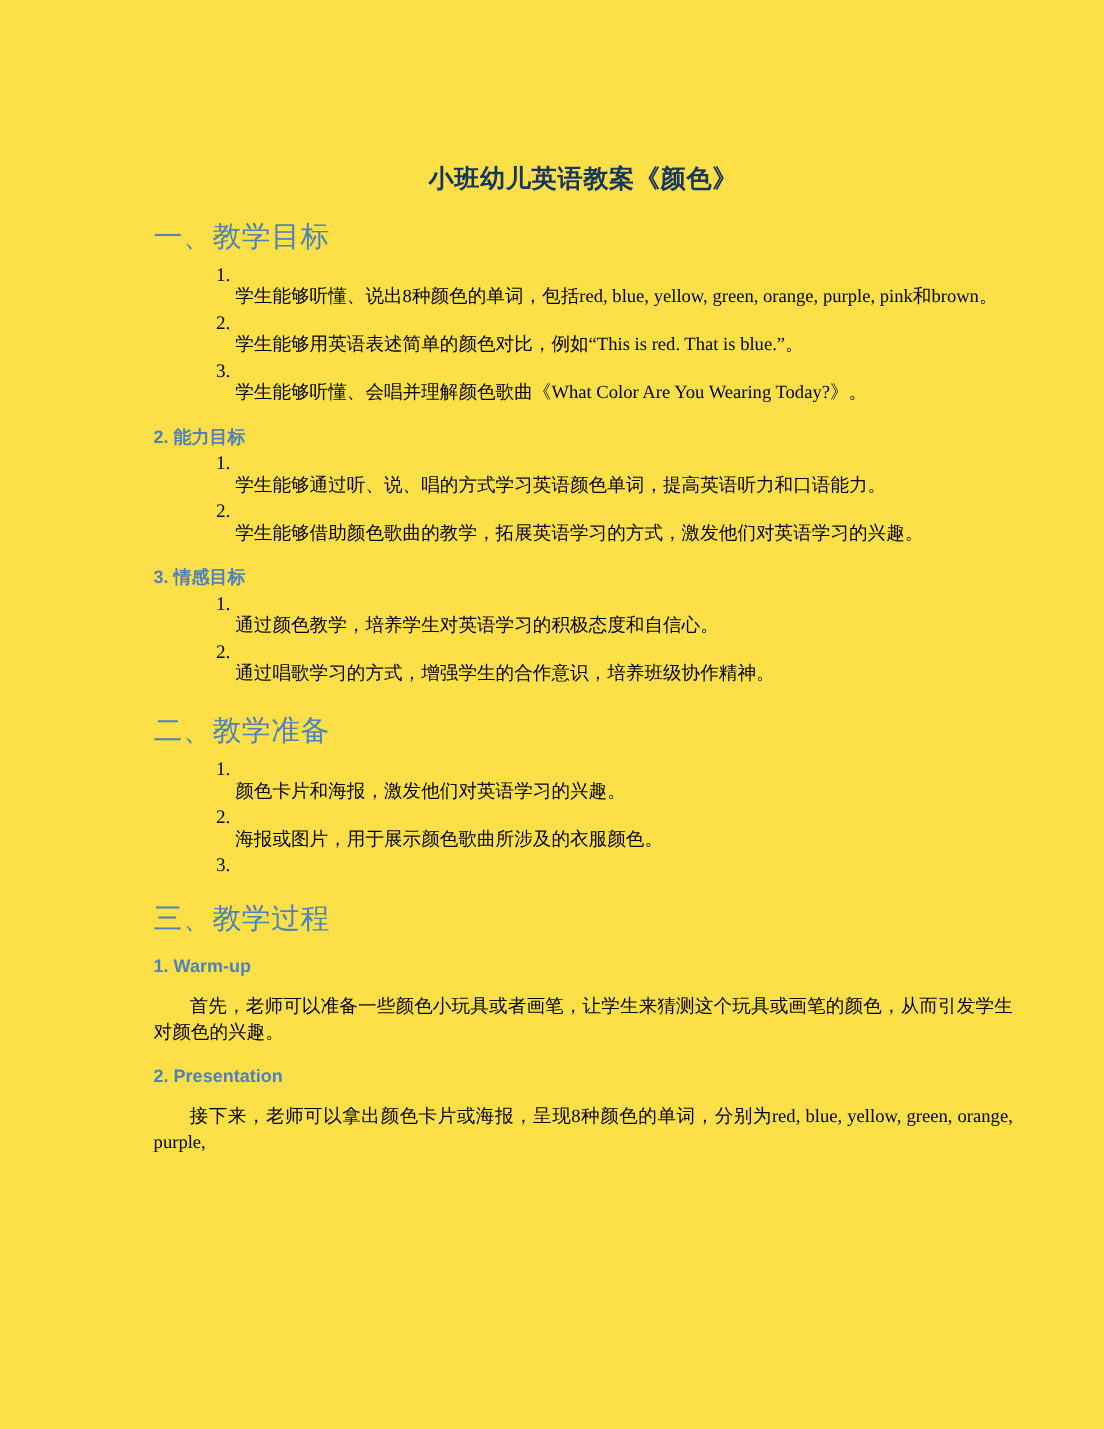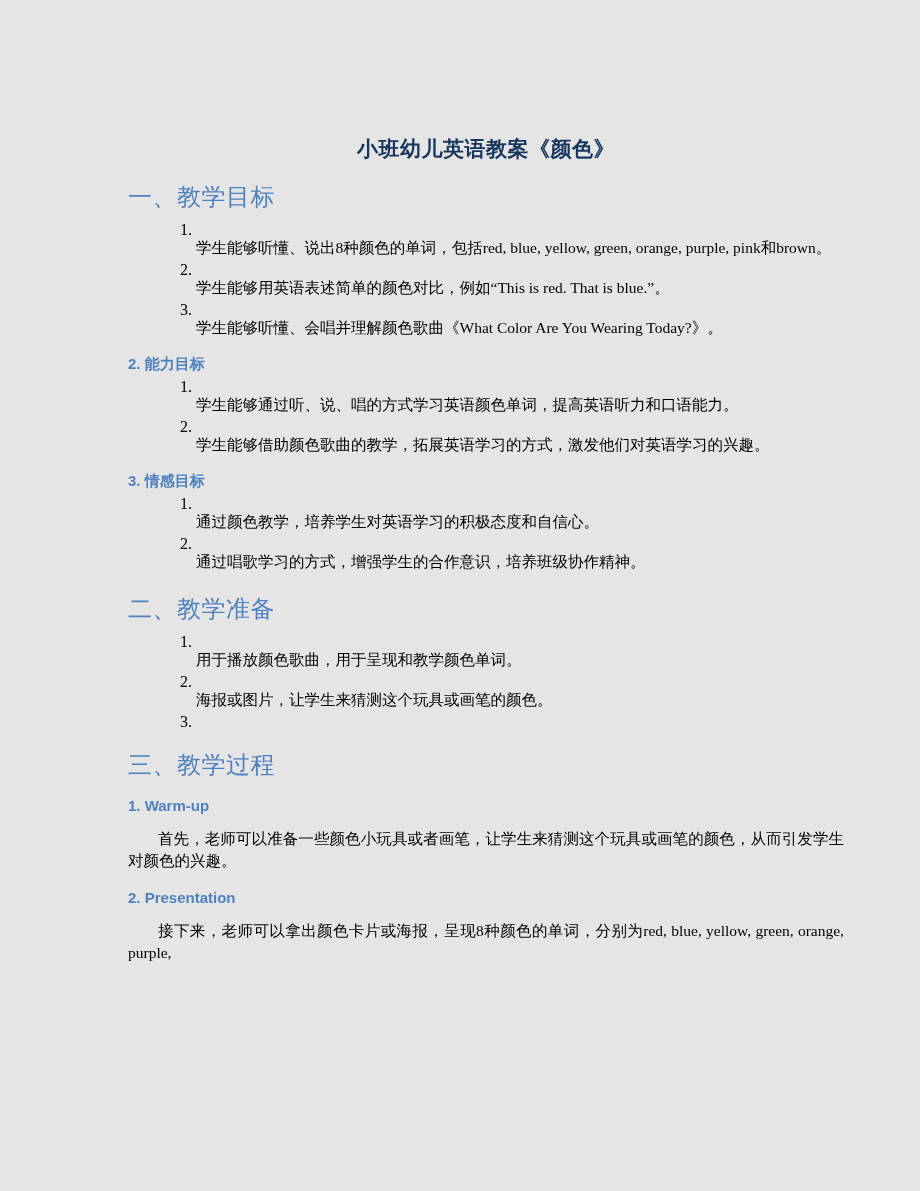--- a/index.html
+++ b/index.html
@@ -12,21 +12,21 @@
     height: 1191px;
     font-family: "Liberation Serif", "DejaVu Serif", serif;
     color: #000000;
   }
   .page {
     position: relative;
     width: 920px;
     height: 1191px;
     box-sizing: border-box;
     padding: 135px 76px 0 128px;
-    background: #e5e5e5;
+    background: #fde047;
   }
   .doc-title {
     font-family: "Liberation Sans", sans-serif;
     font-size: 21px;
     font-weight: bold;
     color: #17365d;
     text-align: center;
     margin: 0 0 14px 0;
     letter-spacing: 0.5px;
   }
@@ -129,25 +129,25 @@
     <div class="li-wrap">
       <span class="li-num">2.</span>
       <span class="li-text para">通过唱歌学习的方式，增强学生的合作意识，培养班级协作精神。</span>
     </div>
   </div>
 
   <h1 class="section">二、教学准备</h1>
   <div class="list-body">
     <div class="li-wrap">
       <span class="li-num">1.</span>
-      <span class="li-text para">用于播放颜色歌曲，用于呈现和教学颜色单词。</span>
+      <span class="li-text para">颜色卡片和海报，激发他们对英语学习的兴趣。</span>
     </div>
     <div class="li-wrap">
       <span class="li-num">2.</span>
-      <span class="li-text para">海报或图片，让学生来猜测这个玩具或画笔的颜色。</span>
+      <span class="li-text para">海报或图片，用于展示颜色歌曲所涉及的衣服颜色。</span>
     </div>
     <div class="li-wrap">
       <span class="li-num">3.</span>
     </div>
   </div>
 
   <h1 class="section">三、教学过程</h1>
 
   <div class="warm-head">1. Warm-up</div>
   <div class="body-para">首先，老师可以准备一些颜色小玩具或者画笔，让学生来猜测这个玩具或画笔的颜色，从而引发学生对颜色的兴趣。</div>

